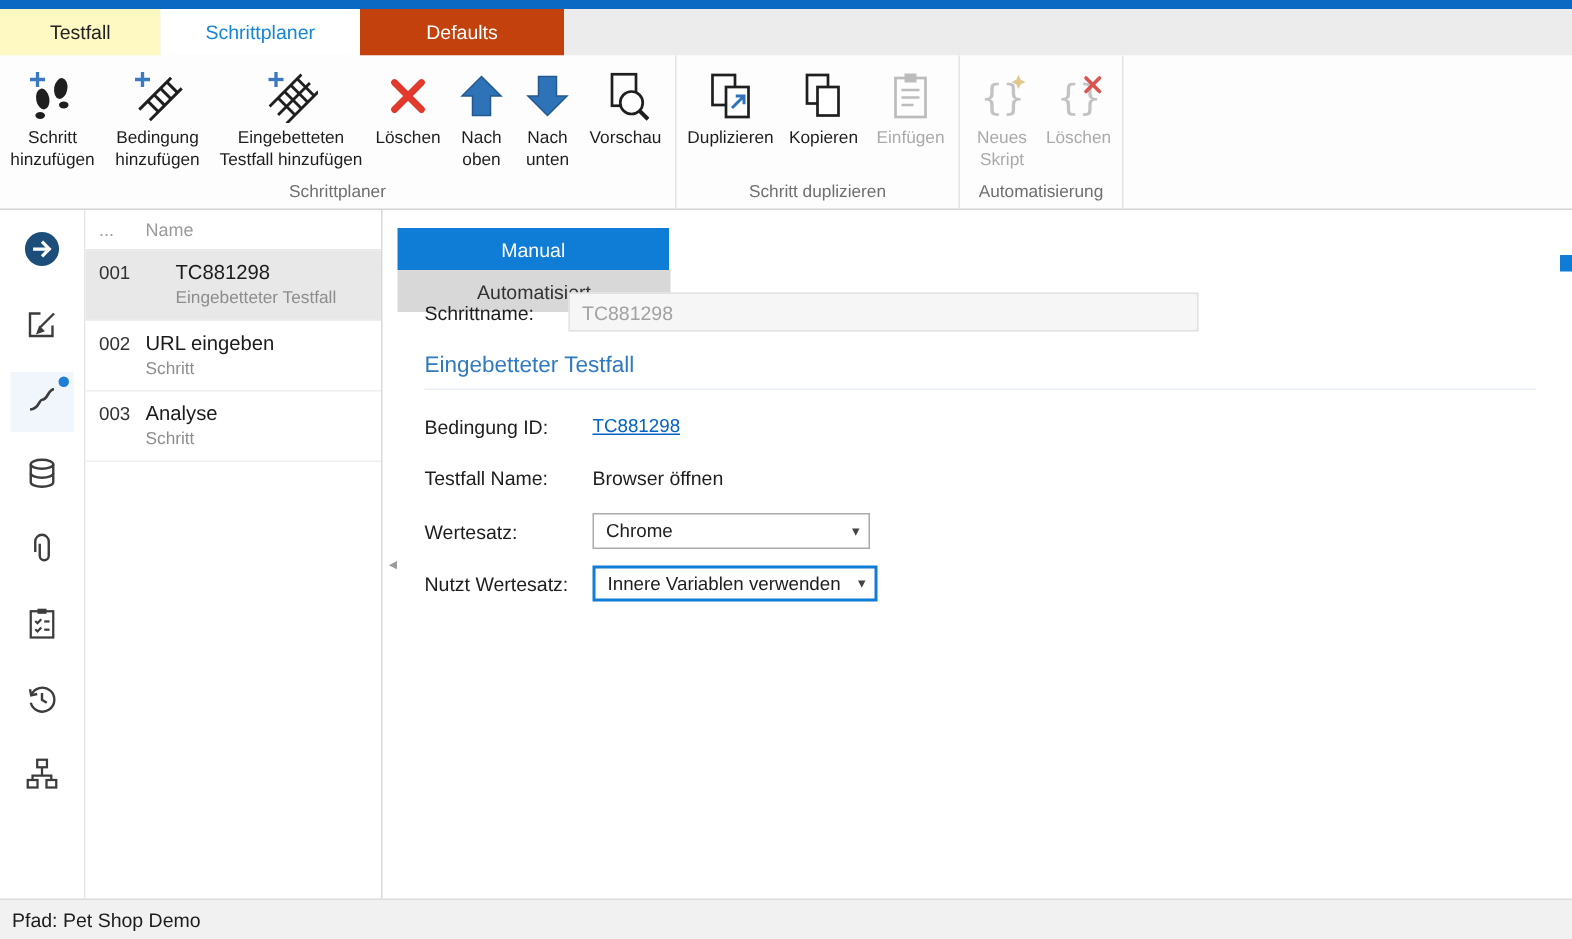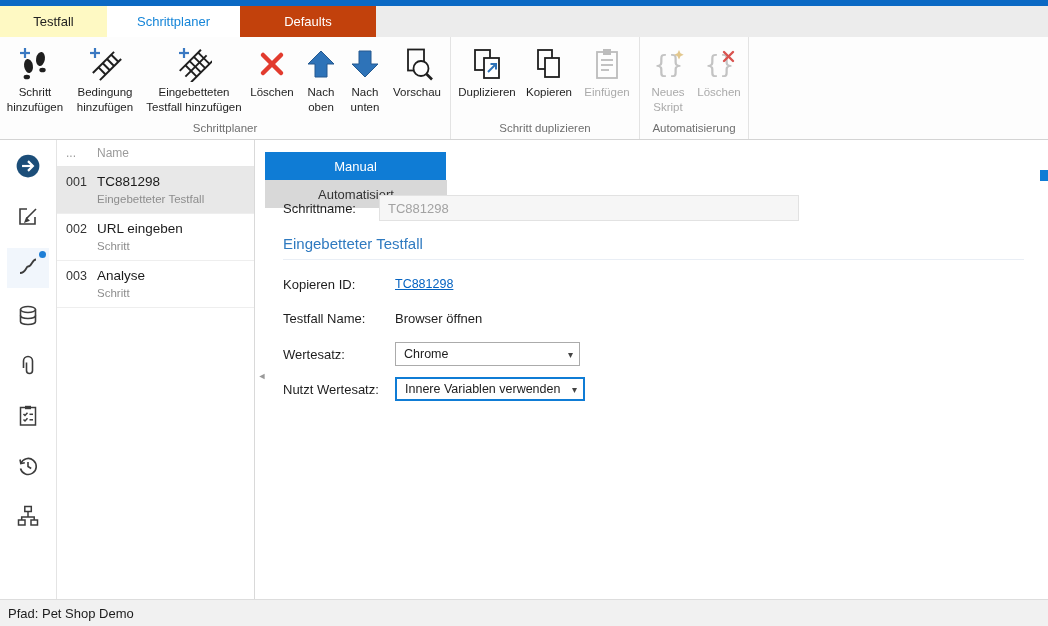--- a/index.html
+++ b/index.html
@@ -33,21 +33,21 @@
           display:flex; flex-direction:column; align-items:center; padding-top:8px; gap:10px; }
   .rail-item { width:42px; height:40px; display:flex; align-items:center; justify-content:center; position:relative; }
   .rail-item.active { background:#f1f6fc; }
   .rail-item.active .dot { position:absolute; top:3px; right:3px; width:7px; height:7px; border-radius:50%; background:#1f7fd6; }
 
   
   .steps { position:absolute; top:140px; left:57px; bottom:27px; width:198px; background:#ffffff; border-right:1px solid #d9d9d9; }
   .steps-header { display:flex; height:27px; align-items:center; border-bottom:1px solid #e7e7e7; color:#9b9b9b; font-size:12px; }
   .col-num { width:40px; padding-left:9px; flex:0 0 auto; }
   .step-row { display:flex; padding:7px 0 8px 0; border-bottom:1px solid #eeeeee; }
-  .step-row.selected { background:#e8e8e8; }
+  .step-row.selected { background:#e8e8e8;gap:20px; }
   .step-num { width:40px; padding-left:9px; font-size:12.5px; color:#333; padding-top:1px; flex:0 0 auto; }
   .step-title { font-size:13.5px; color:#1b1b1b; }
   .step-sub { font-size:11.5px; color:#8d8d8d; margin-top:4px; }
 
   
   .main { position:absolute; top:140px; left:256px; right:0; bottom:27px; background:#ffffff; }
   .dtabs { position:absolute; top:12px; left:9px; display:flex;flex-direction:column; }
   .dtab { height:28px; display:flex; align-items:center; justify-content:center; font-size:13px; }
   .dtab.active { width:181px; background:#0f7cd5; color:#ffffff; }
   .dtab.inactive { width:182px; background:#d8d8d8; color:#333333; }
@@ -381,21 +381,21 @@
 
   <div class="form">
     <div class="frow" style="margin-bottom:14px;">
       <div class="flabel name-label">Schrittname:</div>
       <div class="readonly-input">TC881298</div>
     </div>
 
     <div class="section-title">Eingebetteter Testfall</div>
 
     <div class="frow gap">
-      <div class="flabel field-label">Kopieren ID:</div>
+      <div class="flabel field-label">Bedingung ID:</div>
       <a class="link" href="#">TC881298</a>
     </div>
 
     <div class="frow gap">
       <div class="flabel field-label">Testfall Name:</div>
       <div class="bold-val">Browser öffnen</div>
     </div>
 
     <div class="frow" style="margin-bottom:7px; margin-top:4px; height:28px;">
       <div class="flabel field-label">Wertesatz:</div>

